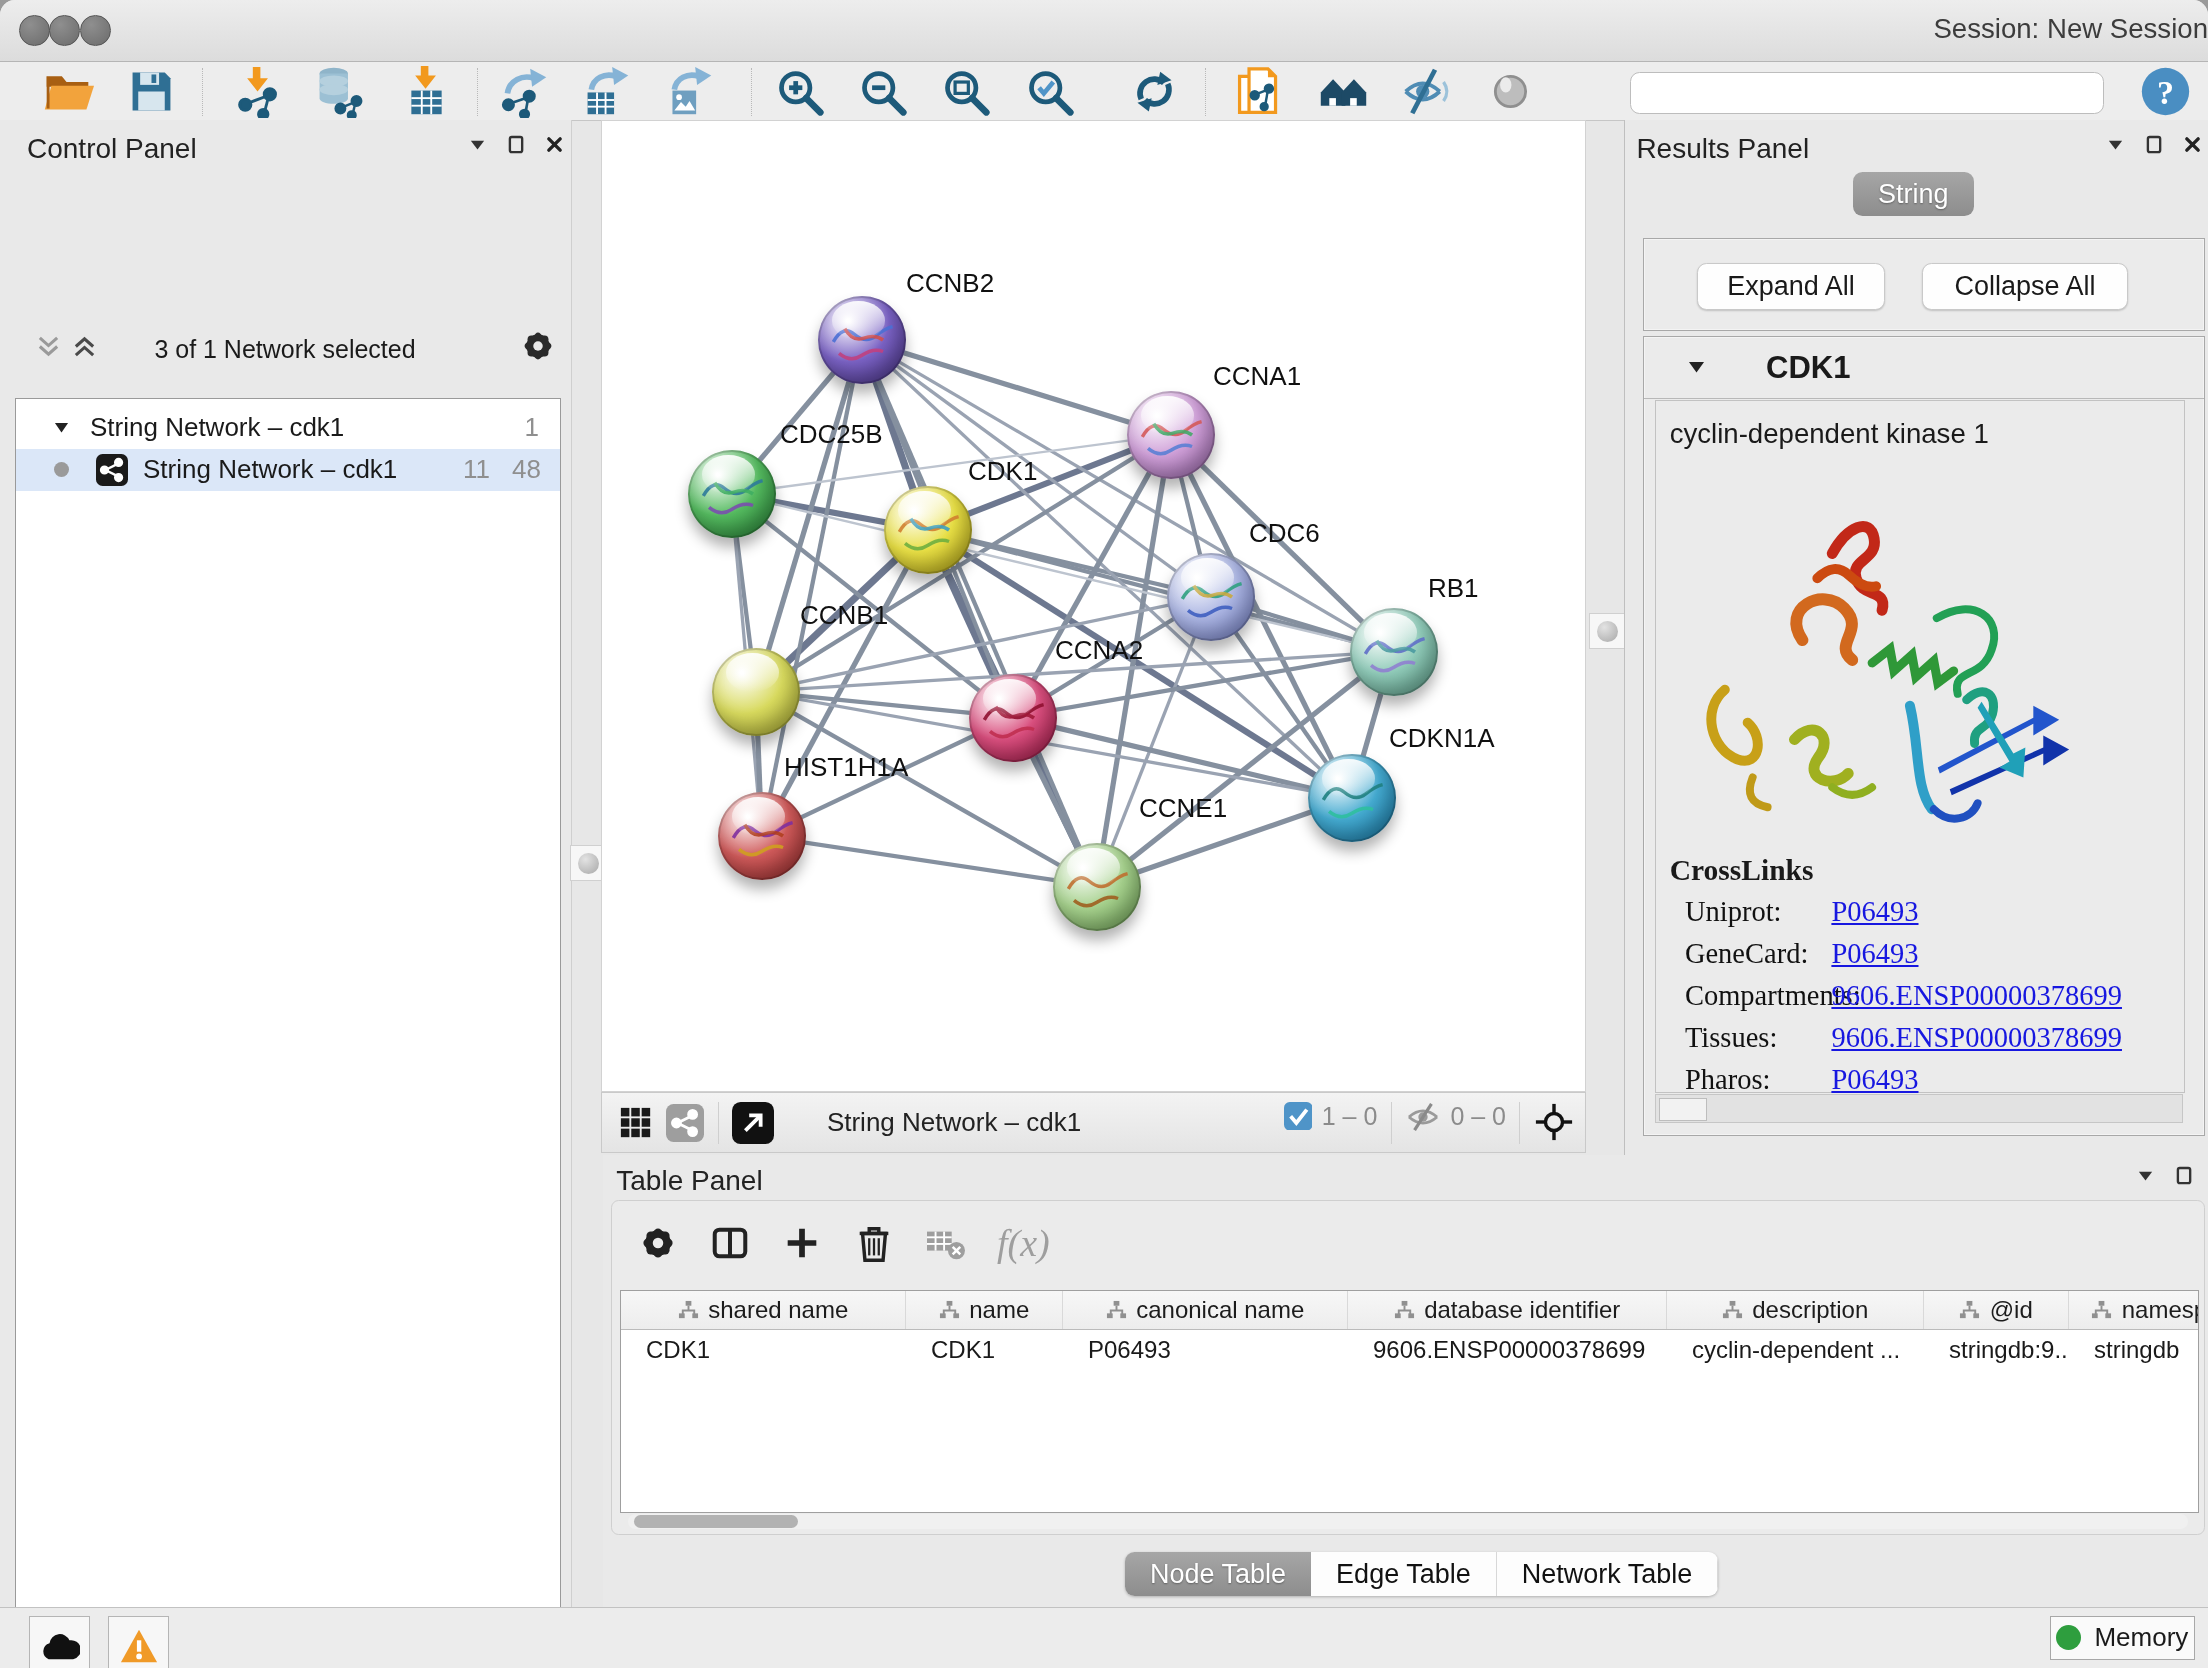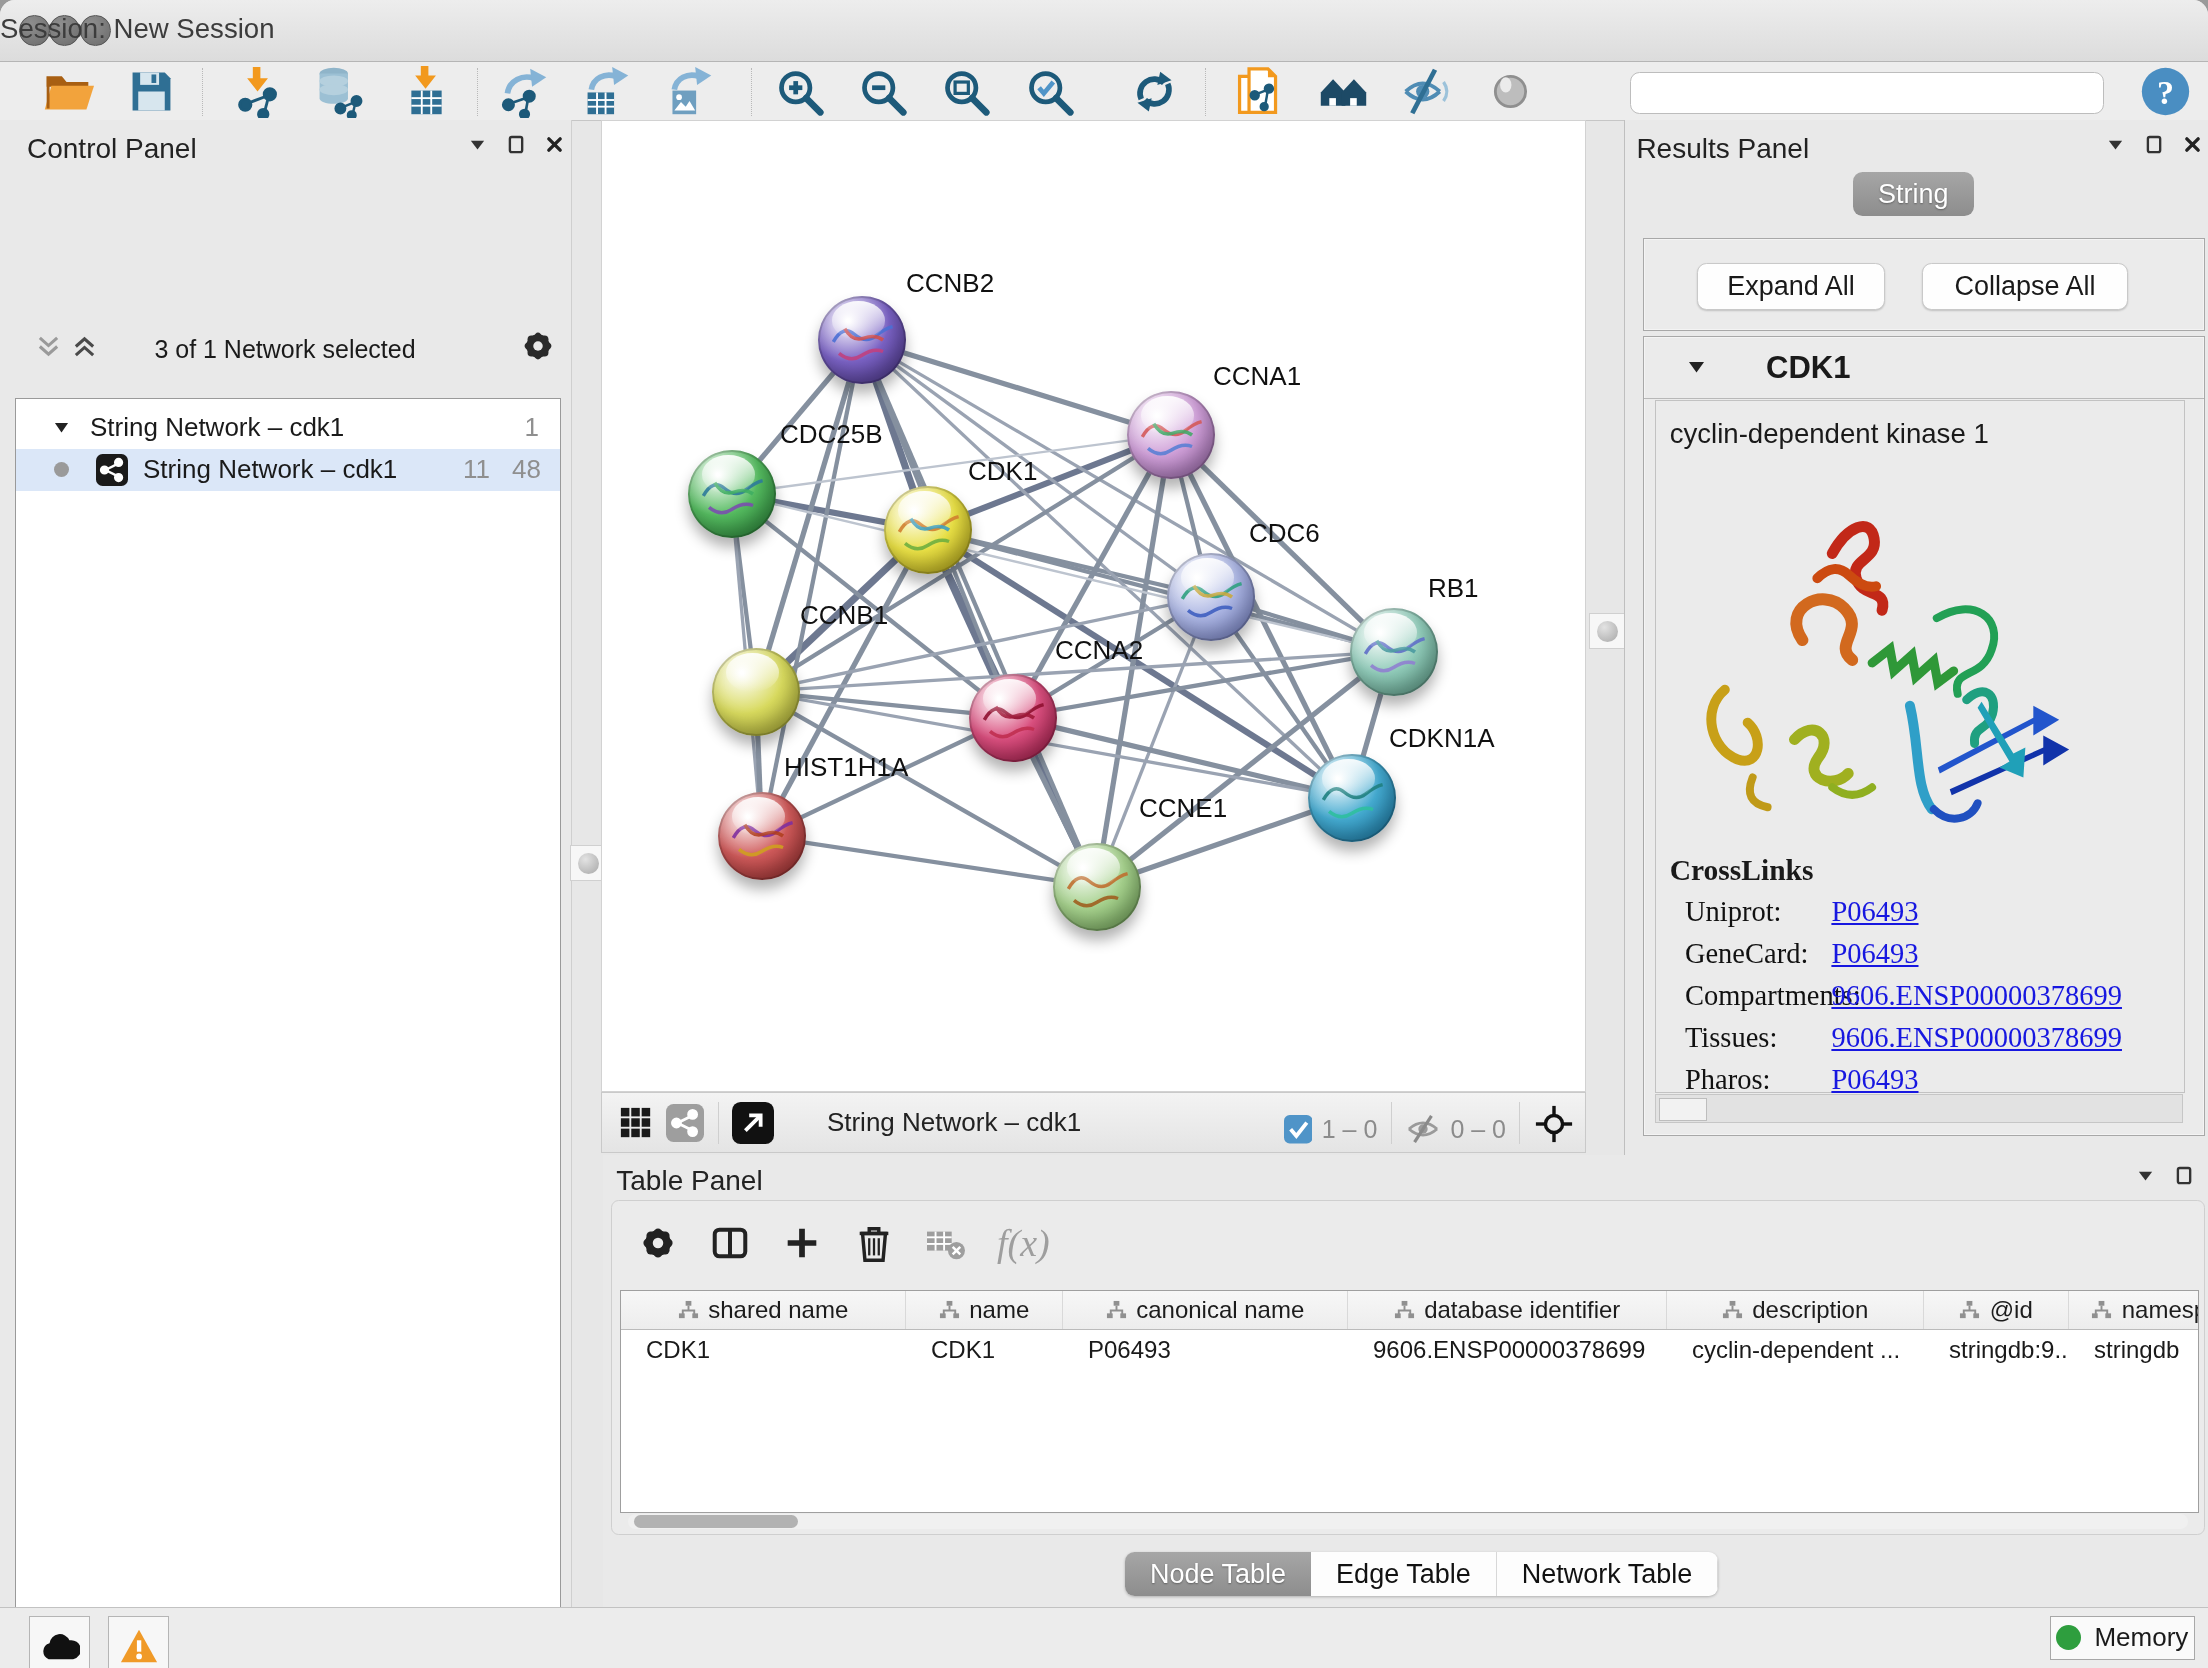--- a/index.html
+++ b/index.html
@@ -4,21 +4,21 @@
 <style>
   html,body{margin:0;padding:0;background:#9a9a9a;}
   .window{position:relative;width:2208px;height:1668px;background:#e7e7e7;overflow:hidden;
           border-radius:15px 15px 0 0;font-family:"Liberation Sans",sans-serif;color:#1a1a1a;}
   .abs{position:absolute;}
   
   .titlebar{position:absolute;left:0;top:0;width:100%;height:61px;
             background:linear-gradient(#ededed,#dcdcdc);border-bottom:1px solid #b5b5b5;}
   .tl{position:absolute;top:15px;width:28.5px;height:28.5px;border-radius:50%;
       background:radial-gradient(circle at 35% 30%,#8f8f8f,#6b6b6b);border:1px solid #565656;}
-  .wtitle{position:absolute;top:13.3px;left:0;width:100%;text-align:left;font-size:27.6px;color:#3c3c3c;}
+  .wtitle{position:absolute;top:13.3px;left:0;width:100%;text-align:right;font-size:27.6px;color:#3c3c3c;}
   
   .toolbar{position:absolute;left:0;top:62px;width:100%;height:58px;background:#ededed;border-bottom:1px solid #c6c6c6;}
   .tbi{position:absolute;top:2.9px;width:55px;height:53px;display:flex;align-items:center;justify-content:center;}
   .tbsep{position:absolute;top:5.7px;height:48px;border-left:1.9px dotted #b9b9b9;}
   .search{position:absolute;left:1630px;top:9.5px;width:474px;height:42px;border:1px solid #bdbdbd;border-radius:9.5px;
           background:#fff;font-size:25px;padding:0 13.3px 0 49px;outline:none;box-sizing:border-box;}
   
   .phead{font-size:28px;color:#222;}
   .ph-btns{display:flex;gap:21px;align-items:center;}
   .tab{height:44px;display:flex;align-items:center;justify-content:center;padding:0 25px;font-size:27px;
@@ -481,21 +481,21 @@
       </svg>
     <div class="nb-sep"></div>
     <svg width="42" height="42" viewBox="0 0 44 44">
         <rect width="44" height="44" rx="9" fill="#111"></rect>
         <g stroke="#fff" stroke-width="4" fill="none">
           <line x1="14" y1="30" x2="29" y2="15"></line>
           <path d="M18 14h12v12" fill="none"></path>
         </g>
       </svg>
     <div style="margin-left:53px;font-size:26px;color:#222">String Network – cdk1</div>
-    <div style="margin-left:auto;display:flex;align-items:flex-end">
+    <div style="margin-left:auto;display:flex;align-items:flex-start">
       <svg width="28.5" height="28.5" viewBox="0 0 30 30">
           <rect width="30" height="30" rx="6" fill="#4f94c8"></rect>
           <path d="M7 15l6 7 11-14" stroke="#fff" stroke-width="4" fill="none"></path>
         </svg>
       <span class="nb-txt" style="margin-left:9.5px">1 – 0</span>
       <div class="nb-sep"></div>
       <svg width="36" height="30" viewBox="0 0 38 32">
           <path d="M4 16Q19 3 34 16" stroke="#9a9a9a" stroke-width="3" fill="none"></path>
           <path d="M4 16Q19 29 34 16" stroke="#9a9a9a" stroke-width="3" fill="none"></path>
           <circle cx="19" cy="16" r="5" fill="#9a9a9a"></circle>

